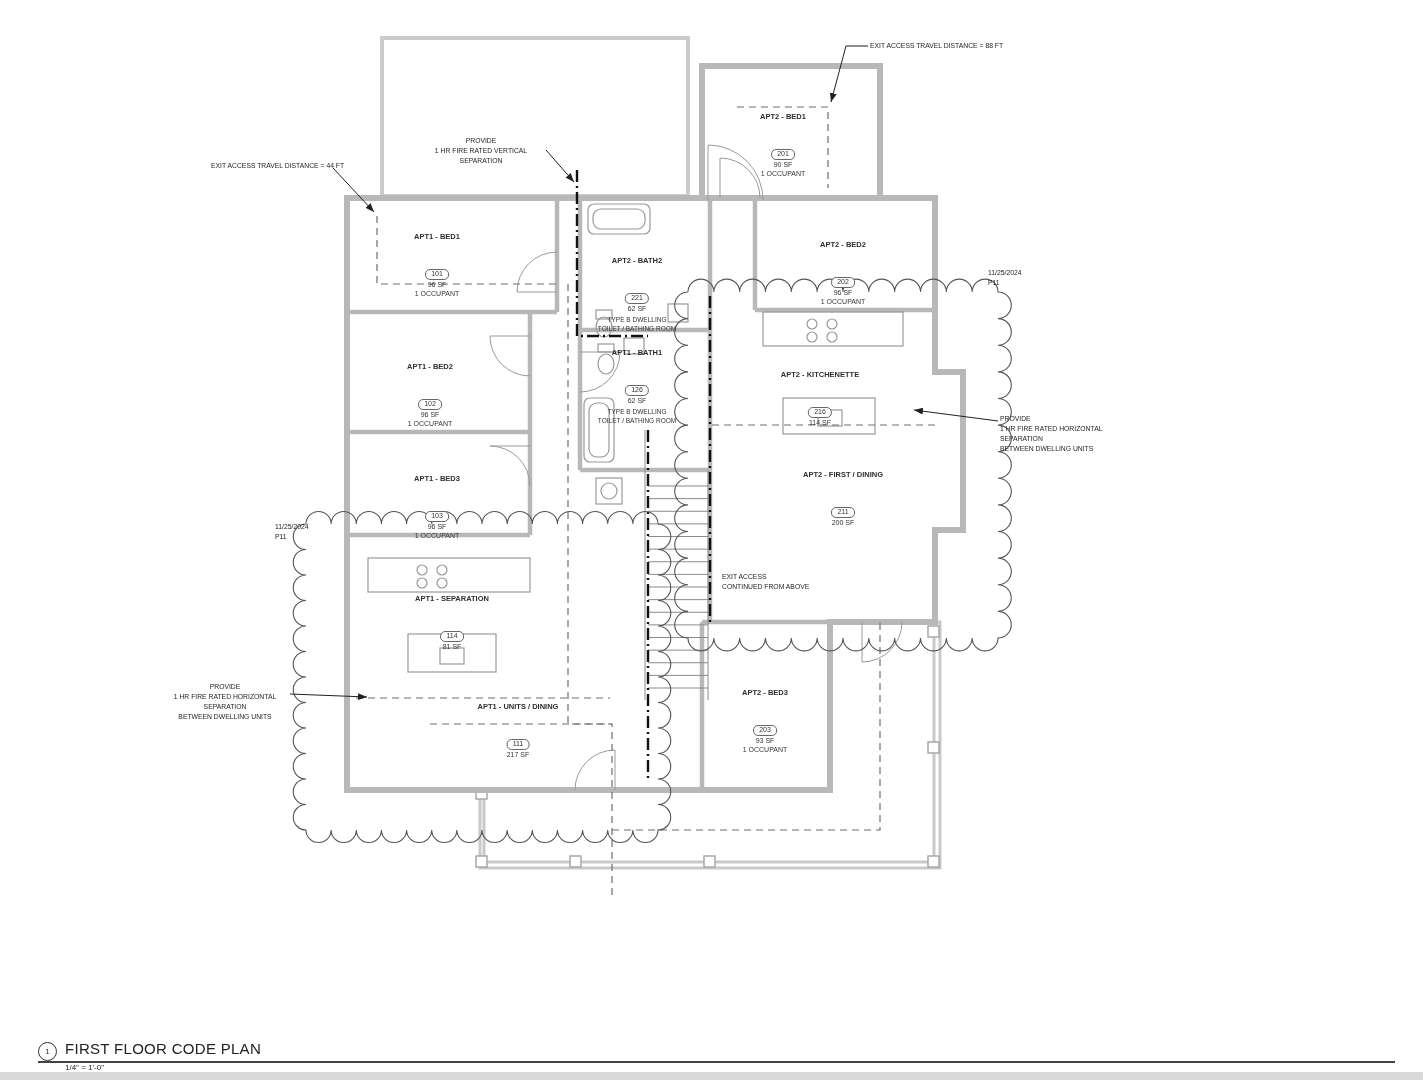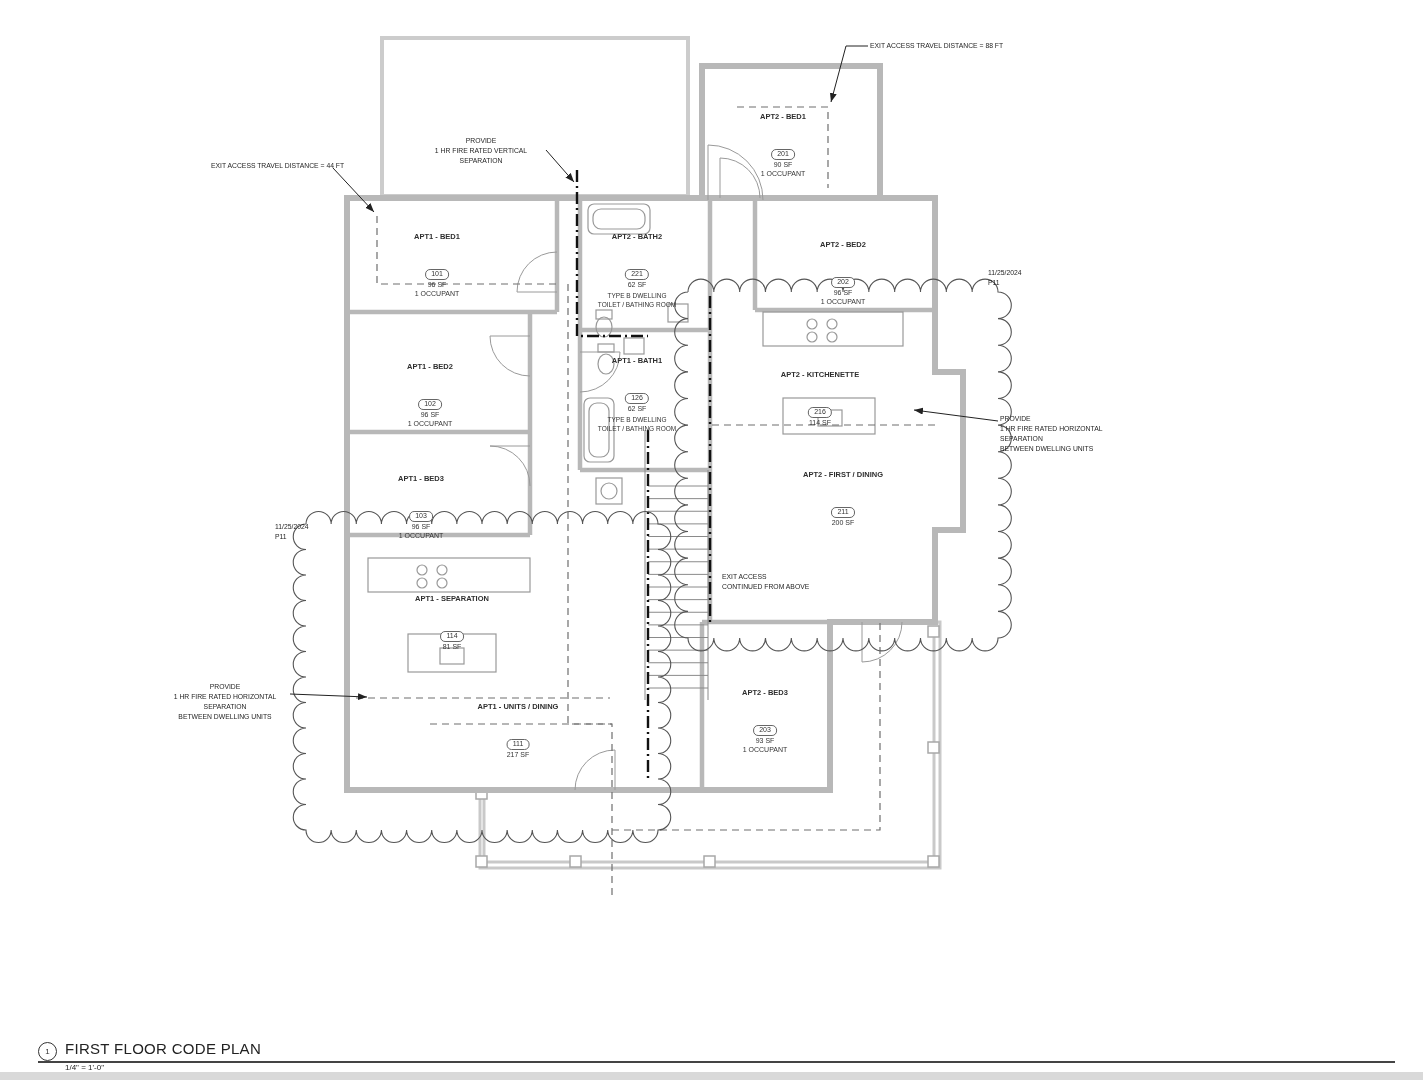--- a/index.html
+++ b/index.html
@@ -180,28 +180,28 @@
     <div class="room-occ">1 OCCUPANT</div>
   </div>
 
   <div class="room-label" style="left:430px;top:362px">
     <div class="room-name">APT1 - BED2</div><br>
     <span class="room-tag">102</span>
     <div class="room-area">96 SF</div>
     <div class="room-occ">1 OCCUPANT</div>
   </div>
 
-  <div class="room-label" style="left:421px;top:474px">
+  <div class="room-label" style="left:437px;top:474px">
     <div class="room-name">APT1 - BED3</div><br>
     <span class="room-tag">103</span>
     <div class="room-area">96 SF</div>
     <div class="room-occ">1 OCCUPANT</div>
   </div>
 
-  <div class="room-label" style="left:637px;top:356px">
+  <div class="room-label" style="left:637px;top:348px">
     <div class="room-name">APT1 - BATH1</div><br>
     <span class="room-tag">126</span>
     <div class="room-area">62 SF</div>
     <div class="room-note">TYPE B DWELLING
 TOILET / BATHING ROOM</div>
   </div>
 
   <div class="room-label" style="left:452px;top:594px">
     <div class="room-name">APT1 - SEPARATION</div><br>
     <span class="room-tag">114</span>
@@ -228,21 +228,21 @@
     <div class="room-occ">1 OCCUPANT</div>
   </div>
 
   <div class="room-label" style="left:765px;top:688px">
     <div class="room-name">APT2 - BED3</div><br>
     <span class="room-tag">203</span>
     <div class="room-area">93 SF</div>
     <div class="room-occ">1 OCCUPANT</div>
   </div>
 
-  <div class="room-label" style="left:637px;top:232px">
+  <div class="room-label" style="left:637px;top:256px">
     <div class="room-name">APT2 - BATH2</div><br>
     <span class="room-tag">221</span>
     <div class="room-area">62 SF</div>
     <div class="room-note">TYPE B DWELLING
 TOILET / BATHING ROOM</div>
   </div>
 
   <div class="room-label" style="left:820px;top:370px">
     <div class="room-name">APT2 - KITCHENETTE</div><br>
     <span class="room-tag">216</span>

